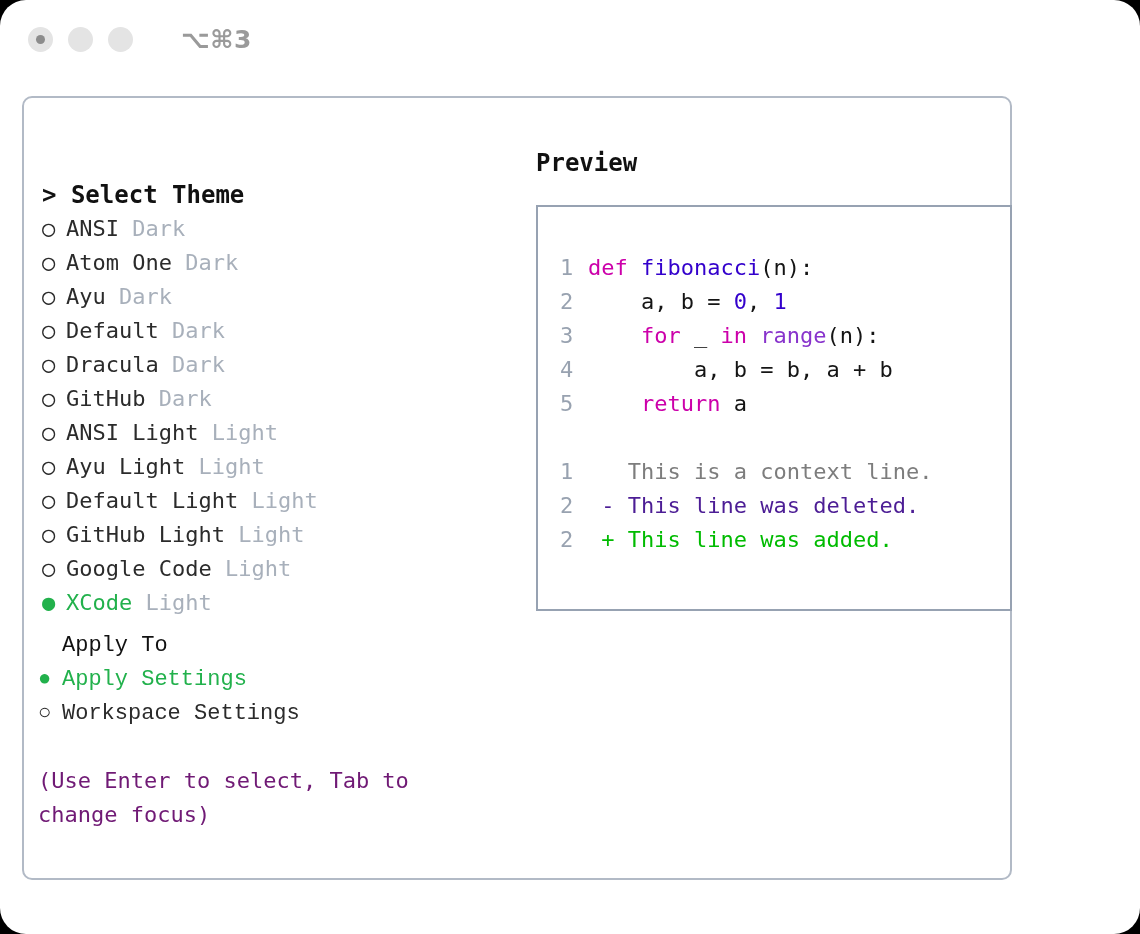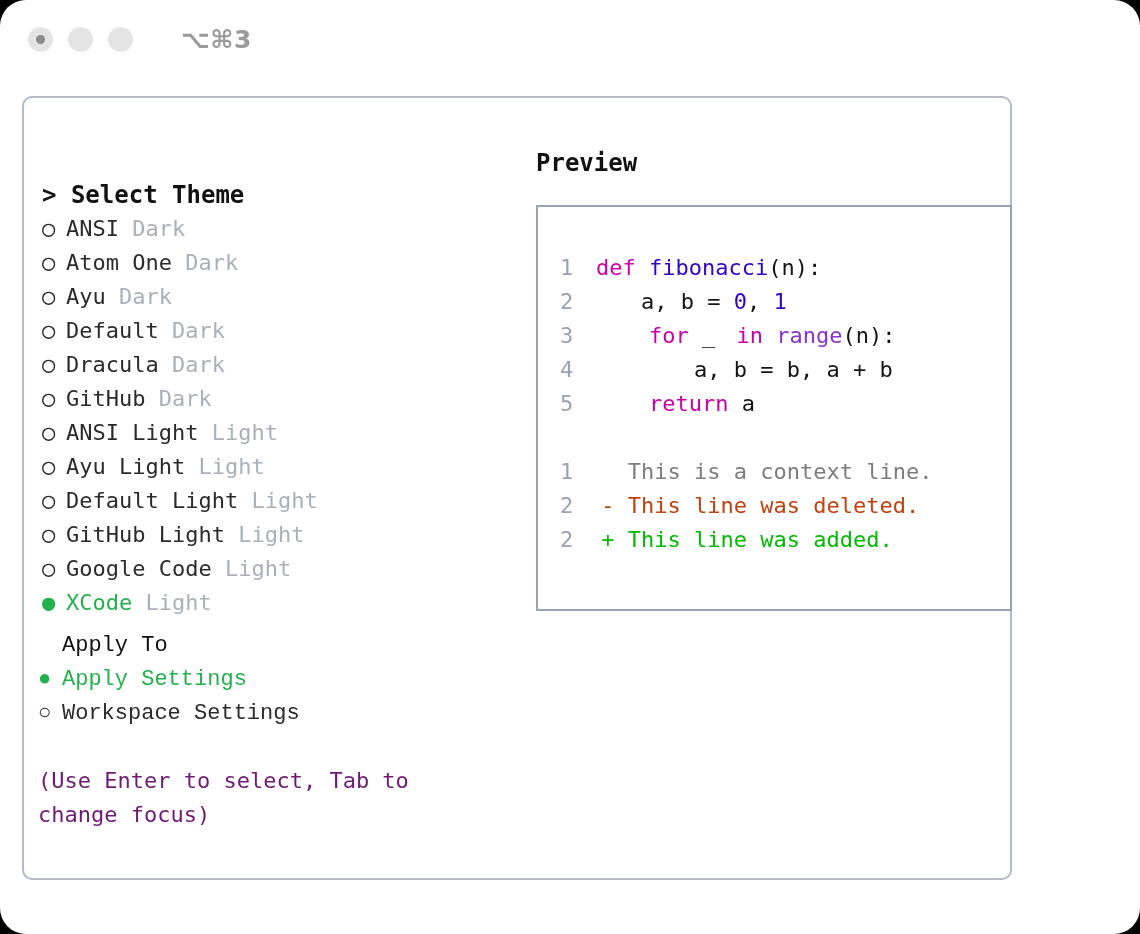--- a/index.html
+++ b/index.html
@@ -178,29 +178,29 @@
   .lineno {
     display: inline-block;
     width: 28px;
     color: #98a2b0;
   }
   .code-gap {
     height: 34px;
   }
 
   
-  .tok-kw      { color: #cc00aa; margin-left: 8px; }
+  .tok-kw      { color: #cc00aa; }
   .tok-fn      { color: #3300cc; }
   .tok-num     { color: #3300cc; }
   .tok-builtin { color: #8833cc; }
   .tok-plain   { color: #141414; }
 
   
   .diff-context { color: #7d7d7d; }
-  .diff-del     { color: #c2410c; }
+  .diff-del     { color: #4c1d95; }
   .diff-add     { color: #00bb00; }
 </style>
 </head>
 <body>
 
 <div id="app-window">
 
   <div id="titlebar">
     <div class="traffic-dot">
       <span class="inner-dot"></span>

